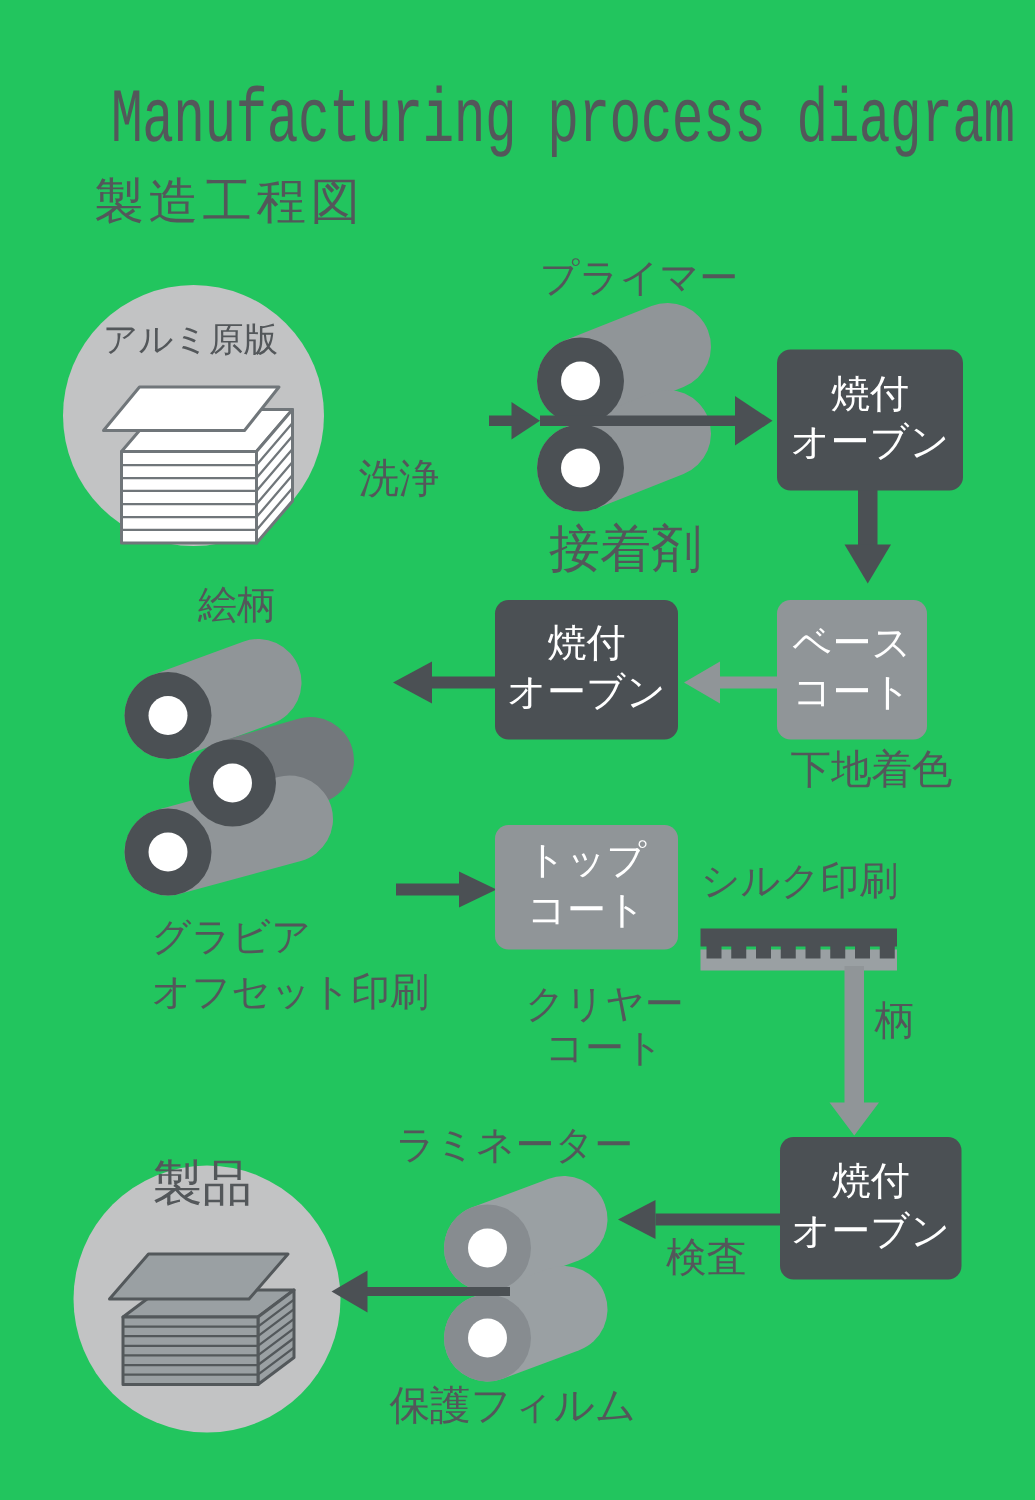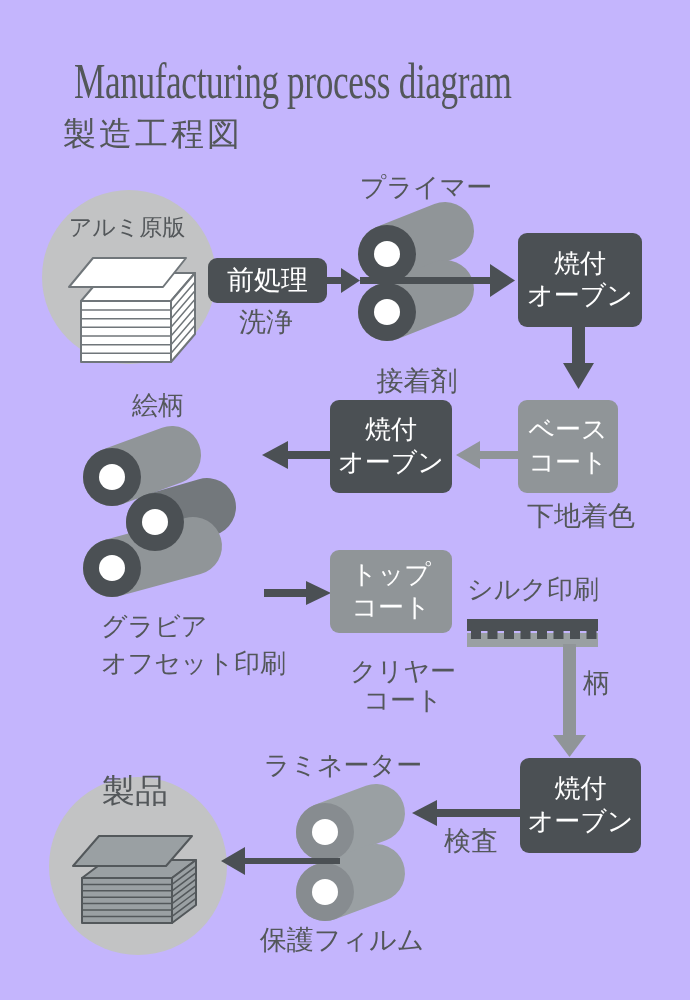--- a/index.html
+++ b/index.html
@@ -1,19 +1,19 @@
 <!DOCTYPE html>
 <html><head>
 <meta charset="utf-8">
 <style>
   html,body{margin:0;padding:0;background:#e4e4e4;}
   .canvas{
     position:relative;width:690px;height:1000px;overflow:hidden;
-    background:#c4b5fd;
-    font-family:Liberation Serif, serif;
+    background:#22c55e;
+    font-family:Liberation Mono, monospace;
     color:#53575a;
   }
   .art{position:absolute;left:0;top:0;}
   .title{
     position:absolute;left:74px;top:55px;font-size:51px;line-height:1.05;
     color:#53575a;transform:scaleX(0.69);transform-origin:0 0;
     letter-spacing:-0.5px;white-space:nowrap;
   }
   .subtitle{
     position:absolute;left:63px;top:112px;font-size:33px;
@@ -145,36 +145,35 @@
 
     <g fill="#4b5054">
       <rect x="243" y="858" width="97" height="6"></rect>
       <polygon points="245,847 245,875 221,861"></polygon>
     </g>
   </svg>
 
   <div class="title">Manufacturing process diagram</div>
   <div class="subtitle">製造工程図</div>
 
-  <div class="pbox" style="left:208px;top:258px;width:119px;height:45px;font-size:27px;">前処理</div>
   <div class="pbox" style="left:518px;top:233px;width:124px;height:94px;">焼付
 オーブン</div>
   <div class="pbox gray" style="left:518px;top:400px;width:100px;height:93px;">ベース
 コート</div>
   <div class="pbox" style="left:330px;top:400px;width:122px;height:93px;">焼付
 オーブン</div>
   <div class="pbox gray" style="left:330px;top:550px;width:122px;height:83px;">トップ
 コート</div>
   <div class="pbox" style="left:520px;top:758px;width:121px;height:95px;">焼付
 オーブン</div>
 
   <div class="lbl c" style="left:127px;top:215px;font-size:23px;">アルミ原版</div>
   <div class="lbl c" style="left:266px;top:307px;font-size:27px;">洗浄</div>
   <div class="lbl c" style="left:426px;top:173px;">プライマー</div>
-  <div class="lbl c" style="left:417px;top:350px;font-size:27px;margin-top:16px;">接着剤</div>
+  <div class="lbl c" style="left:417px;top:350px;font-size:34px;">接着剤</div>
   <div class="lbl c" style="left:581px;top:501px;font-size:27px;">下地着色</div>
   <div class="lbl c" style="left:158px;top:391px;">絵柄</div>
   <div class="lbl mll" style="left:62px;top:608px;">グラビア
 オフセット印刷</div>
   <div class="lbl c ml" style="left:391px;top:657px;line-height:29px;margin-left:12px;">クリヤー
 コート</div>
   <div class="lbl c" style="left:533px;top:575px;">シルク印刷</div>
   <div class="lbl" style="left:583px;top:668px;font-size:27px;">柄</div>
   <div class="lbl c" style="left:343px;top:751px;">ラミネーター</div>
   <div class="lbl c" style="left:471px;top:826px;font-size:27px;">検査</div>

